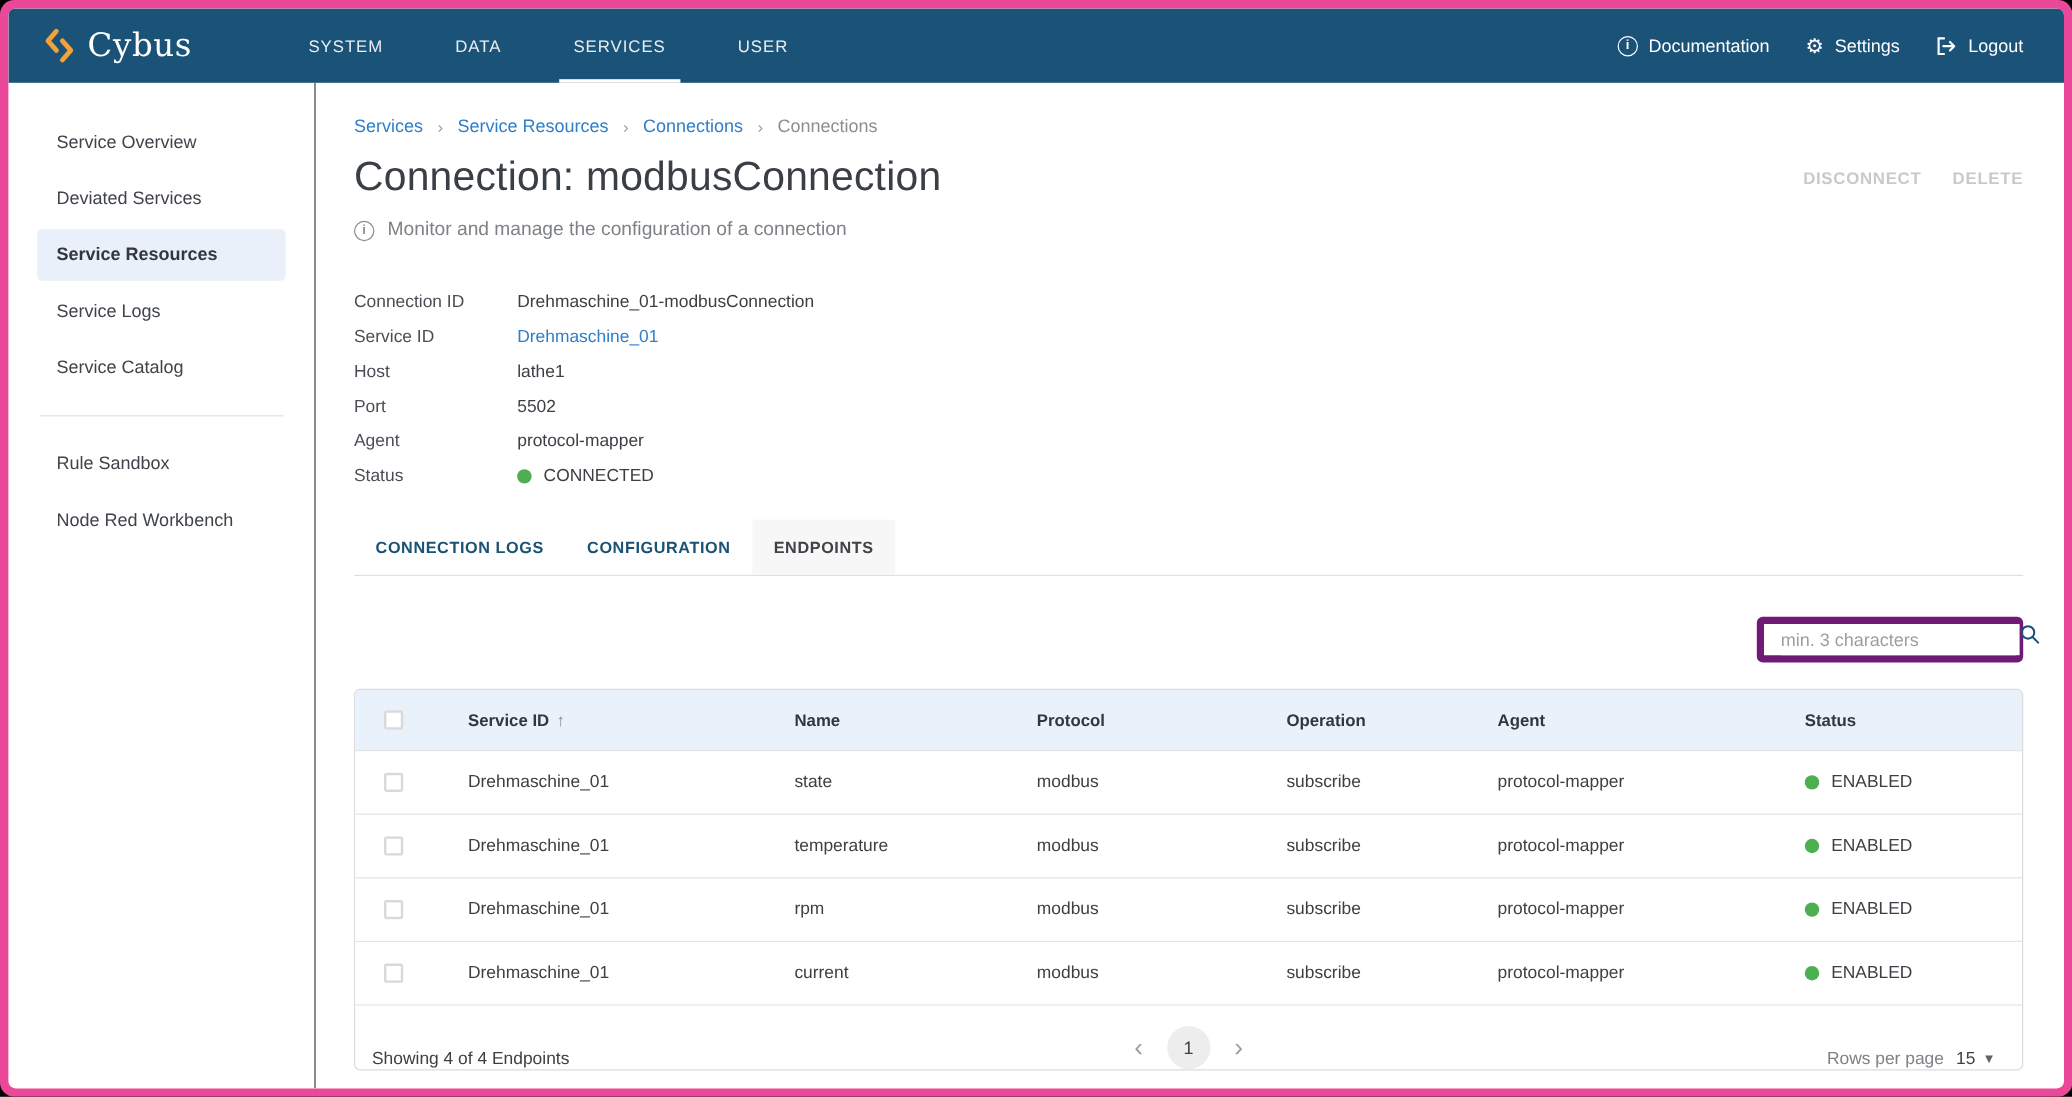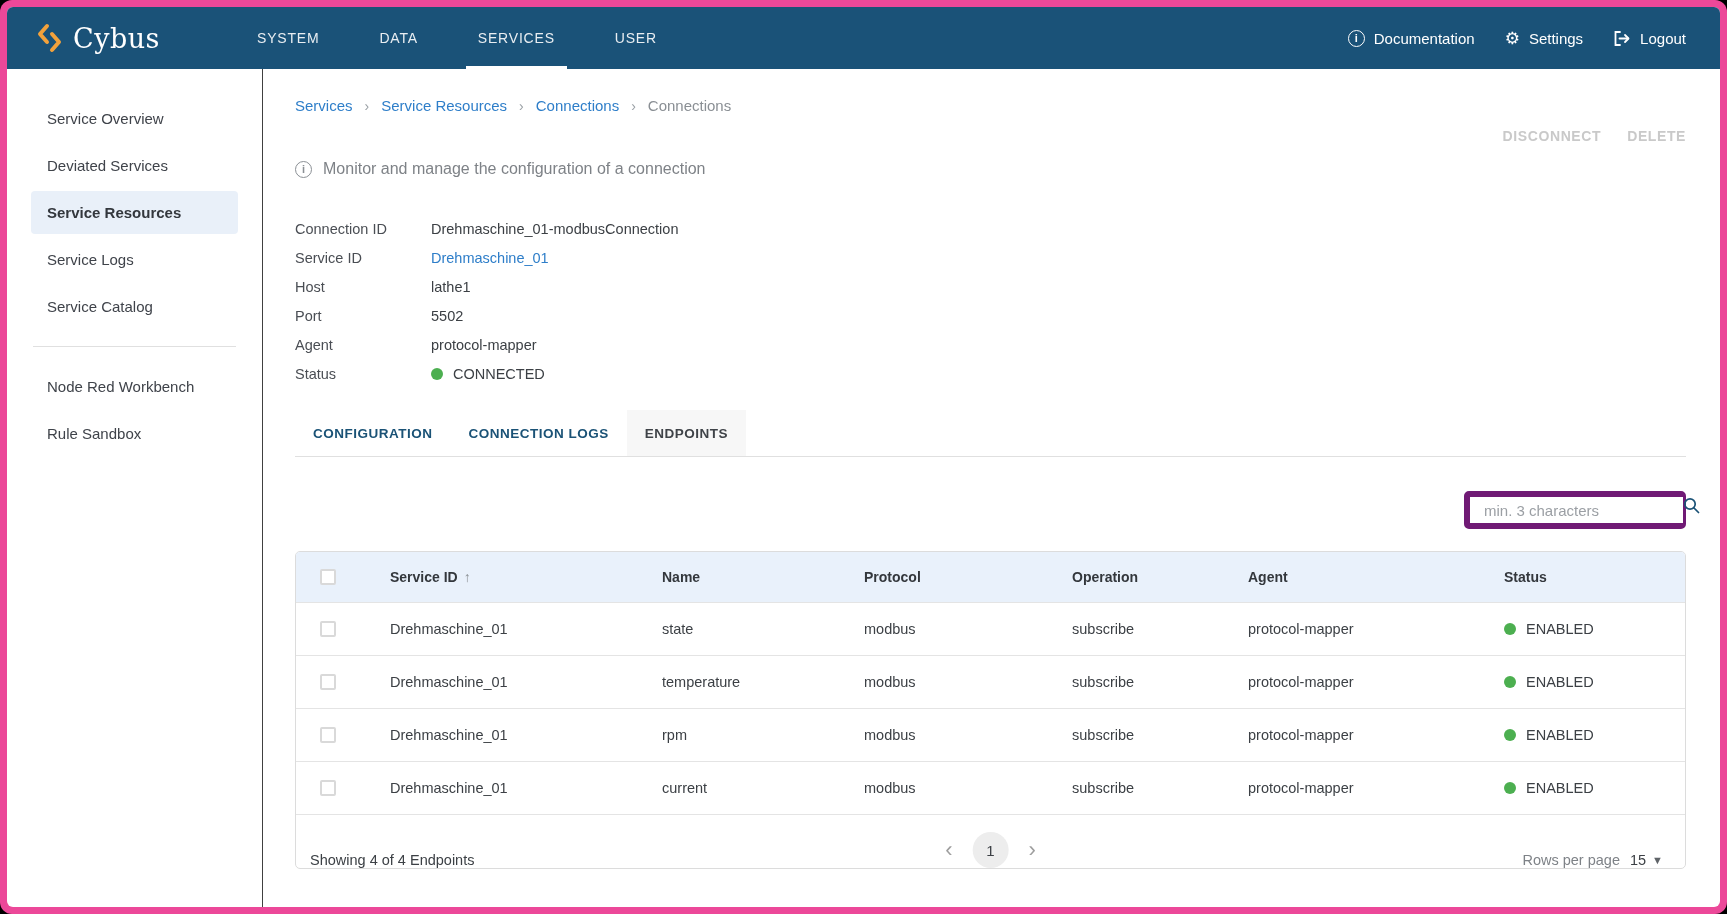--- a/index.html
+++ b/index.html
@@ -125,37 +125,38 @@
 
     <div class="body-row">
 
       <aside class="sidebar">
         <div class="side-item">Service Overview</div>
         <div class="side-item">Deviated Services</div>
         <div class="side-item active">Service Resources</div>
         <div class="side-item">Service Logs</div>
         <div class="side-item">Service Catalog</div>
         <hr class="side-divider">
+        <div class="side-item">Rule Sandbox</div>
         <div class="side-item">Node Red Workbench</div>
-        <div class="side-item">Rule Sandbox</div>
       </aside>
 
       <main class="content">
 
         <div class="breadcrumb">
           <span class="crumb-link">Services</span>
           <span class="crumb-sep">›</span>
           <span class="crumb-link">Service Resources</span>
           <span class="crumb-sep">›</span>
           <span class="crumb-link">Connections</span>
           <span class="crumb-sep">›</span>
           <span class="crumb-current">Connections</span>
         </div>
 
         <div class="title-row">
+          <h1 class="page-title">Connection: modbusConnection</h1>
           <div class="title-actions">
             <button class="ghost-btn">DISCONNECT</button>
             <button class="ghost-btn">DELETE</button>
           </div>
         </div>
 
         <div class="subtitle">
           <span class="info-circle-gray">i</span>
           <span>Monitor and manage the configuration of a connection</span>
         </div>
@@ -184,22 +185,22 @@
           <div class="kv-row">
             <span class="kv-label">Status</span>
             <span class="status-inline">
               <span class="dot"></span>
               <span>CONNECTED</span>
             </span>
           </div>
         </div>
 
         <div class="tabs-bar">
+          <div class="tab">CONNECTION LOGS</div>
           <div class="tab">CONFIGURATION</div>
-          <div class="tab">CONNECTION LOGS</div>
           <div class="tab active">ENDPOINTS</div>
         </div>
 
         <div class="toolbar">
           <div class="search-box">
             <input type="text" placeholder="min. 3 characters" style="">
             <svg class="search-icon" viewBox="0 0 17 17">
               <circle cx="7" cy="7" r="5.2" fill="none" stroke="#1a5276" stroke-width="1.7"></circle>
               <line x1="11" y1="11" x2="15.5" y2="15.5" stroke="#1a5276" stroke-width="1.7" stroke-linecap="round"></line>
             </svg>

